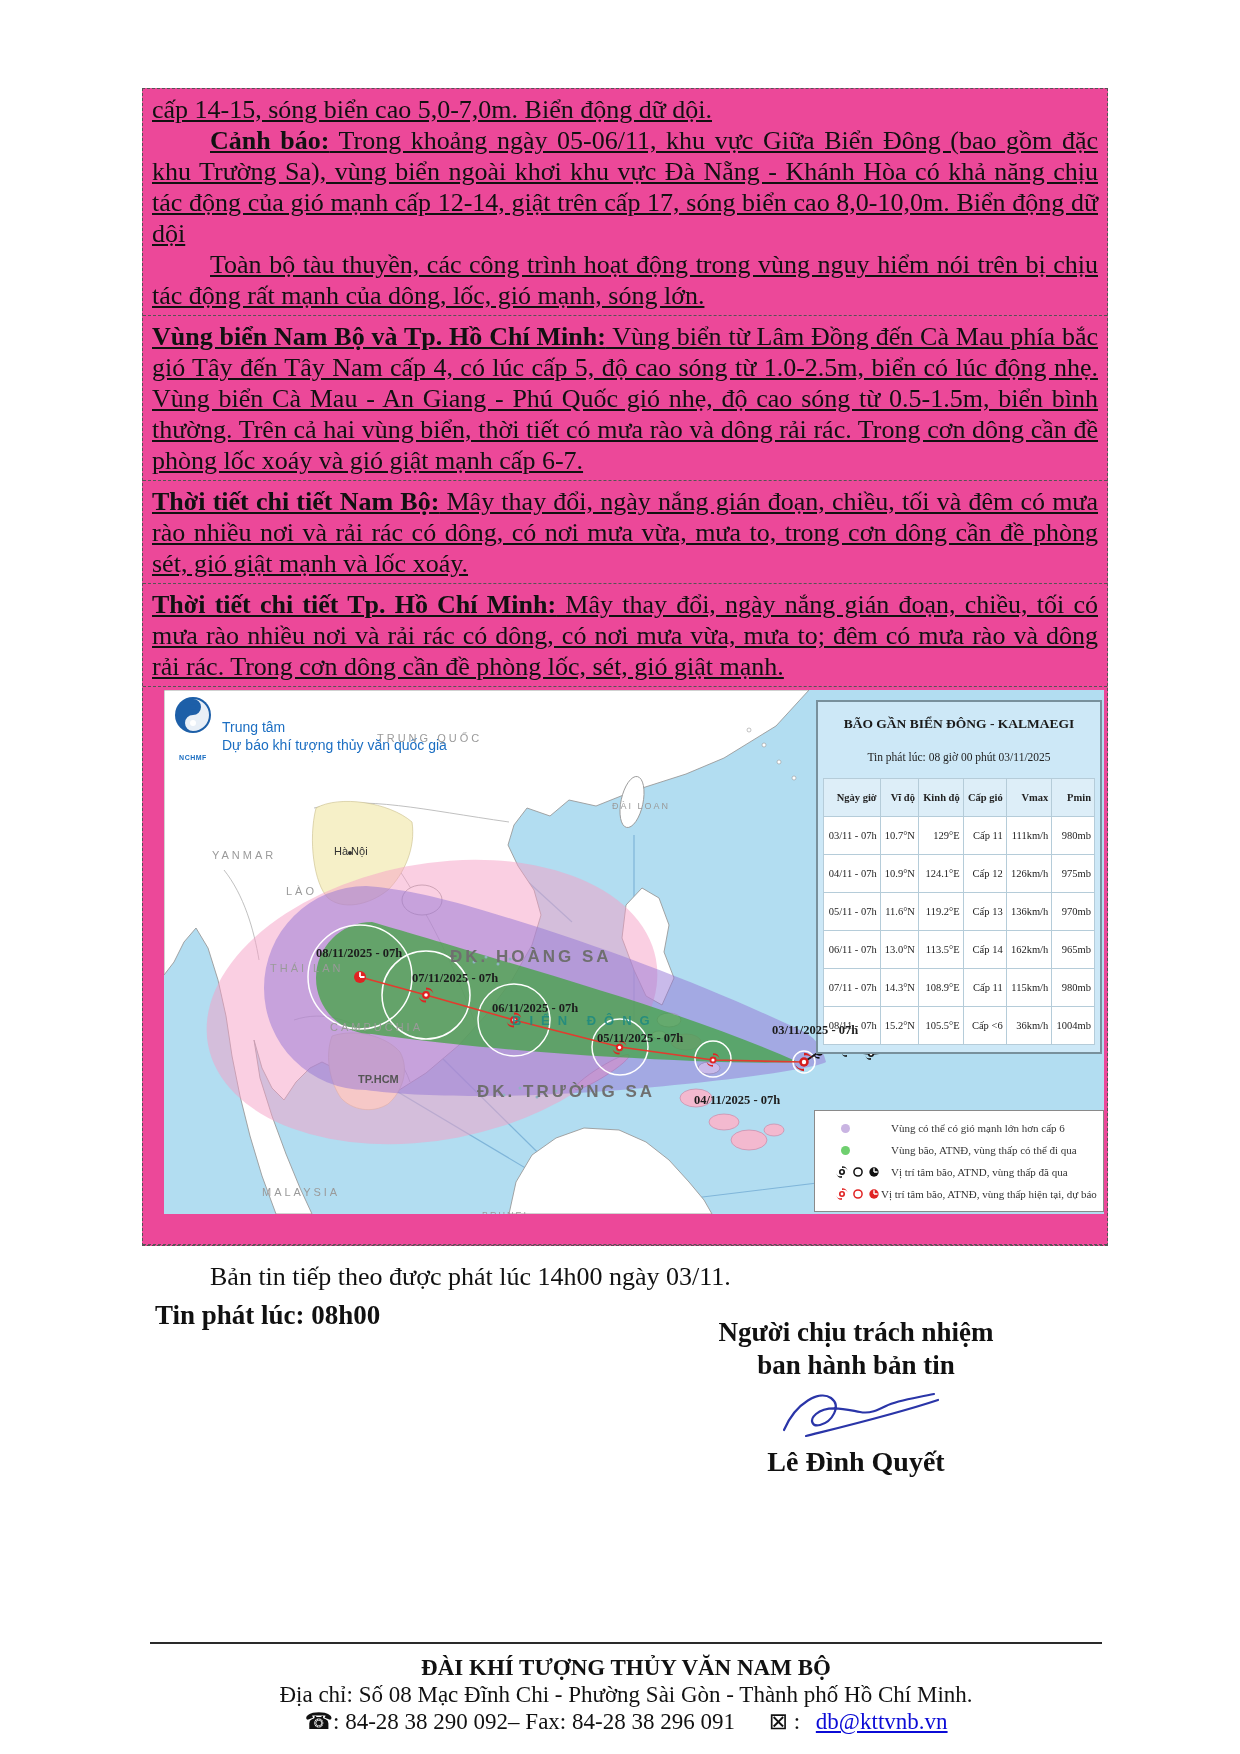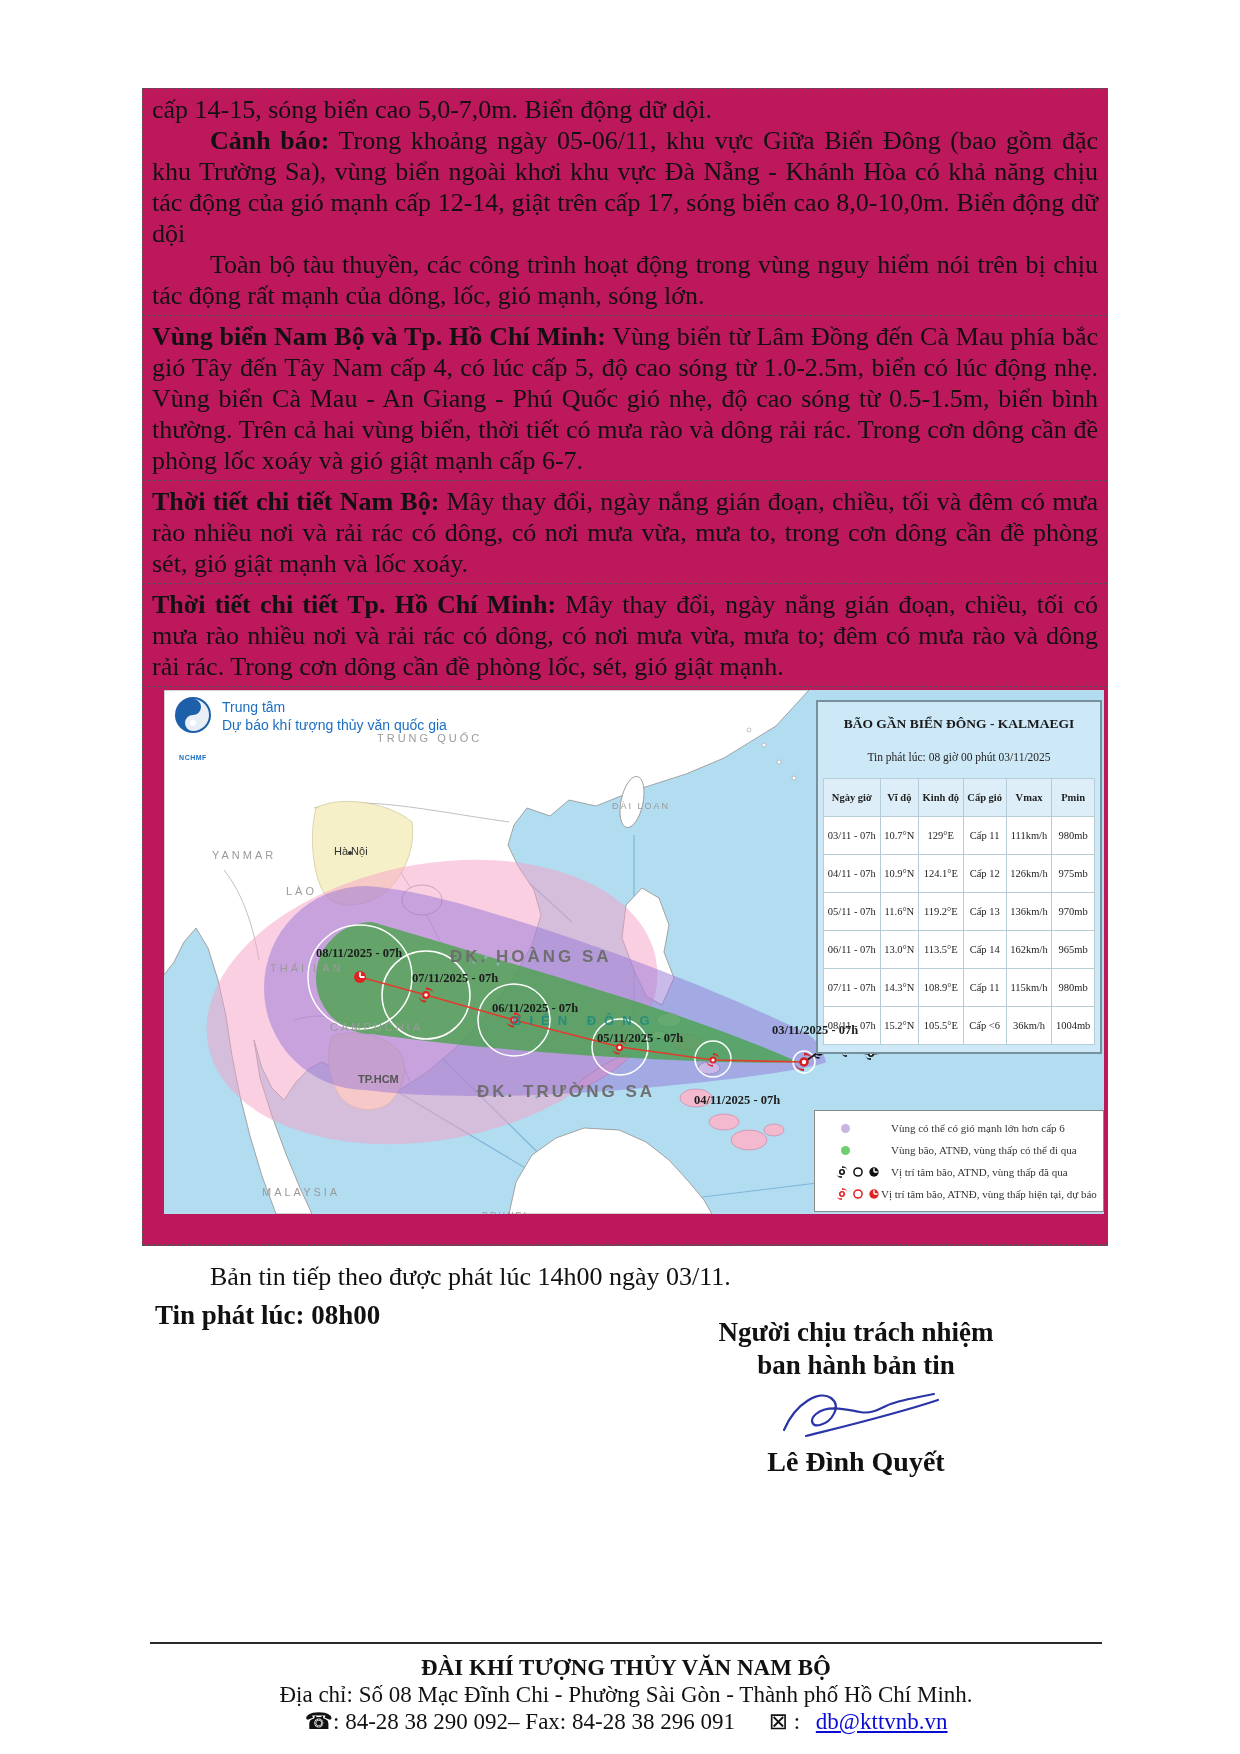--- a/index.html
+++ b/index.html
@@ -1,55 +1,55 @@
 <!DOCTYPE html>
 <html><head>
 <meta charset="utf-8">
 <style>
   html,body { margin:0; padding:0; background:#fff; }
   .page { position:relative; width:1240px; height:1754px; background:#fff;
           font-family:"Liberation Serif", serif; color:#111; overflow:hidden; }
 
   
   .doc-box { position:absolute; left:142px; top:88px; width:966px;
-             border:1px dashed #555; box-sizing:border-box; background:#be185d; }
+             border:1px dashed #555; box-sizing:border-box; background:#ec4899;text-decoration:underline; }
   .sec { border-bottom:1px dashed #555; padding:5px 9px 4px 9px;
          font-size:26px; line-height:31px; text-align:justify; }
   .sec p { margin:0; }
   .indent { text-indent:58px; }
   .lead { font-weight:bold; }
 
   
   .map-sec { padding:0 0 0 0; }
   .map { position:relative; width:940px; height:524px; margin:3px 0 30px 21px;
          background:#b2ddf1; overflow:hidden; font-family:"Liberation Sans",sans-serif; }
   .map svg.geo { position:absolute; left:0; top:0; }
   .mlabel { position:absolute; white-space:nowrap; }
   .country { font-size:11px; letter-spacing:3px; color:#9a9a9a; }
   .country-sm { font-size:9px; letter-spacing:2px; color:#9a9a9a; }
   .area { font-size:17px; font-weight:bold; letter-spacing:3px; color:#6f6f6f; }
   .sea-name { font-size:13px; font-weight:bold; letter-spacing:8px; color:#1d8a80; opacity:.85; }
   .city { font-size:11px; color:#333; }
   .city-b { font-size:11px; font-weight:bold; color:#555; }
   .tlabel { font-family:"Liberation Serif",serif; font-size:12.5px; font-weight:bold; color:#1c1c1c; }
 
-  .map-logo { position:absolute; left:8px; top:5px; display:flex; align-items:flex-start; }
+  .map-logo { position:absolute; left:8px; top:5px; display:flex; align-items:center; }
   .logo-badge { width:42px; text-align:center; }
   .logo-acro { font-size:7px; font-weight:bold; color:#1b6ec2; letter-spacing:.5px; }
   .logo-txt { margin-left:8px; padding-top:3px; font-size:14px; color:#1b6ec2; line-height:18px; }
 
   .storm-table { position:absolute; left:652px; top:10px; width:286px; box-sizing:border-box;
                  background:#cde8f7; border:2px solid #78909c; padding:6px 5px 7px; }
   .st-title { text-align:center; font-family:"Liberation Serif",serif; font-weight:bold;
               font-size:13.5px; color:#1a1a1a; }
   .st-sub { text-align:center; font-family:"Liberation Serif",serif; font-size:11.5px;
             color:#222; margin-top:3px; }
   .storm-table table { width:100%; border-collapse:collapse; margin-top:5px; background:#fff;
             font-family:"Liberation Serif",serif; font-size:10.5px; color:#222; }
-  .storm-table th, .storm-table td { border:1px solid #b5ccd9; padding:3px 3px; text-align:center; }
+  .storm-table th, .storm-table td { border:1px solid #b5ccd9; padding:3px 3px; text-align:right; }
   .storm-table th { background:#ddeef8; font-weight:bold; }
 
   .map-legend { position:absolute; left:650px; top:420px; width:290px; box-sizing:border-box;
                 background:#fff; border:1.5px solid #8a8a8a; padding:6px 20px; }
   .lg-row { display:flex; align-items:center; height:22px; }
   .lg-sym { width:56px; display:flex; align-items:center; gap:2px; }
   .lg-txt { font-family:"Liberation Serif",serif; font-size:11px; color:#333; white-space:nowrap; }
   .dot { width:9px; height:9px; border-radius:50%; display:inline-block; margin-left:6px; }
 
   

